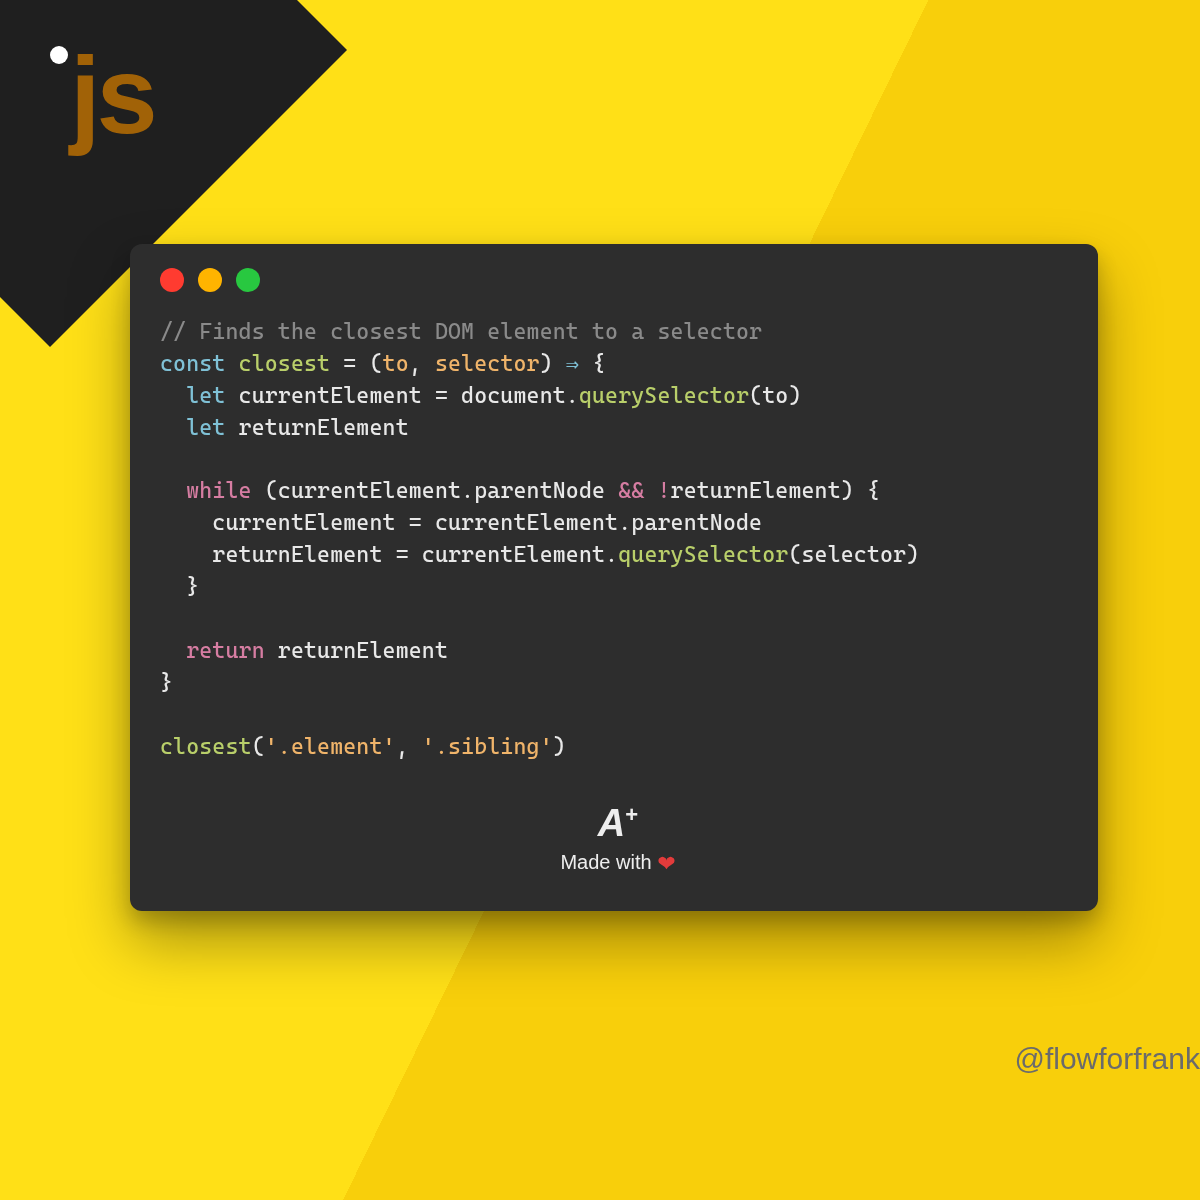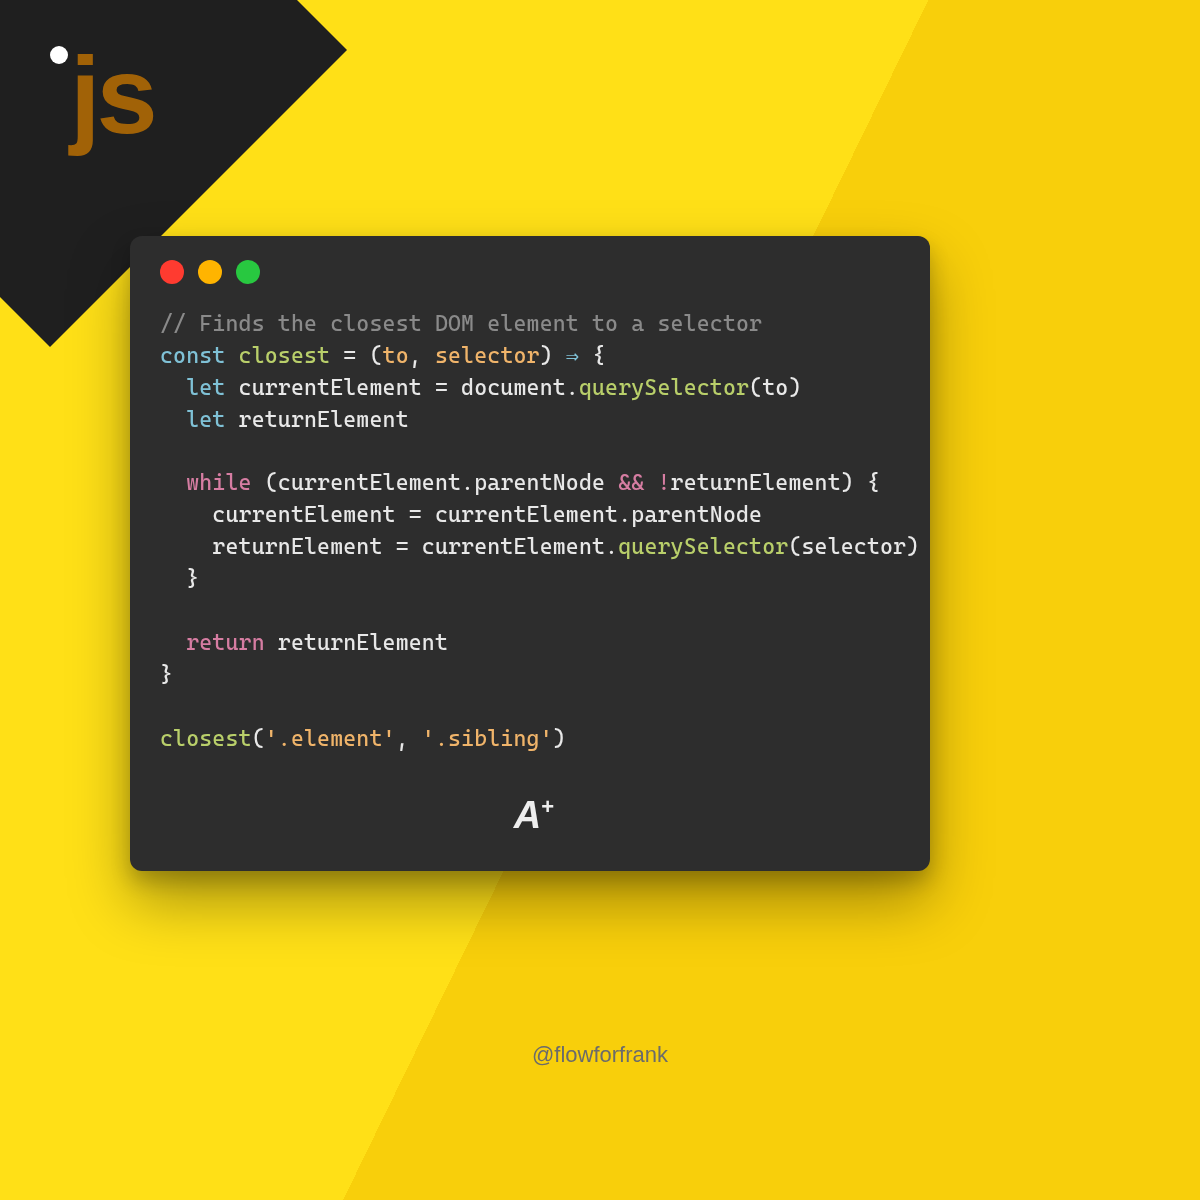--- a/index.html
+++ b/index.html
@@ -35,23 +35,23 @@
     display: inline-block;
     width: 18px; height: 18px;
     background: #fff;
     border-radius: 50%;
     vertical-align: top;
     margin-top: 6px;
     margin-right: 2px;
   }
   .window {
     position: absolute;
-    top: 236px;
+    top: 244px;
     left: 130px;
-    width: 800px;
+    width: 968px;
     background: #2d2d2d;
     border-radius: 12px;
     box-shadow: 0 30px 60px rgba(0,0,0,0.35), 0 10px 20px rgba(0,0,0,0.2);
     padding: 24px 22px 34px 30px;
     color: #e8e8e8;
   }
   .traffic {
     display: flex;
     gap: 14px;
     margin-bottom: 24px;
@@ -95,24 +95,24 @@
   .madewith {
     font-family: "Segoe UI", "Helvetica Neue", Arial, sans-serif;
     font-size: 20px;
     font-weight: 400;
     margin-top: 6px;
   }
   .heart { color: #e23b3b; font-size: 22px; vertical-align: -2px; }
   .handle {
     position: absolute;
     top: 1042px; left: 0; right: 0;
-    text-align: center;
+    text-align: right;
     color: #6b6b6b;
     font-family: "Segoe UI", "Helvetica Neue", Arial, sans-serif;
-    font-size: 22px;
+    font-size: 30px;
   }
 </style>
 </head>
 <body>
 
 <div class="bg-diagonal"></div>
 <div class="corner"></div>
 <div class="js-badge">
   <span class="dot"></span><span>js</span>
 </div>
@@ -136,16 +136,19 @@
 
 <span class="kw2">  return</span><span class="var"> returnElement</span>
 <span class="pun">}</span>
 
 <span class="fn">closest</span><span class="pun">(</span><span class="str">'.element'</span><span class="pun">, </span><span class="str">'.sibling'</span><span class="pun">)</span></pre>
 
   <div class="footer">
     <div class="aplus">
       <span>A</span><span class="plus">+</span>
     </div>
+    <div class="madewith">
+      <span>Made with </span><span class="heart">❤</span>
+    </div>
   </div>
 </div>
 
 <div class="handle">@flowforfrank</div>
 
 </body></html>

